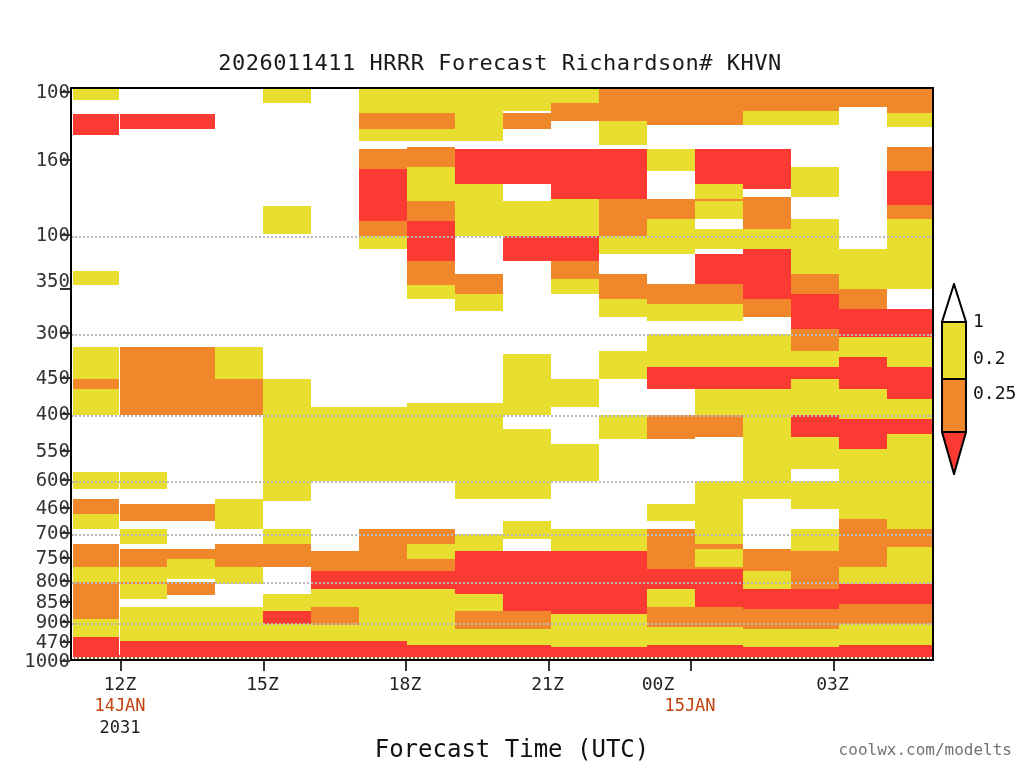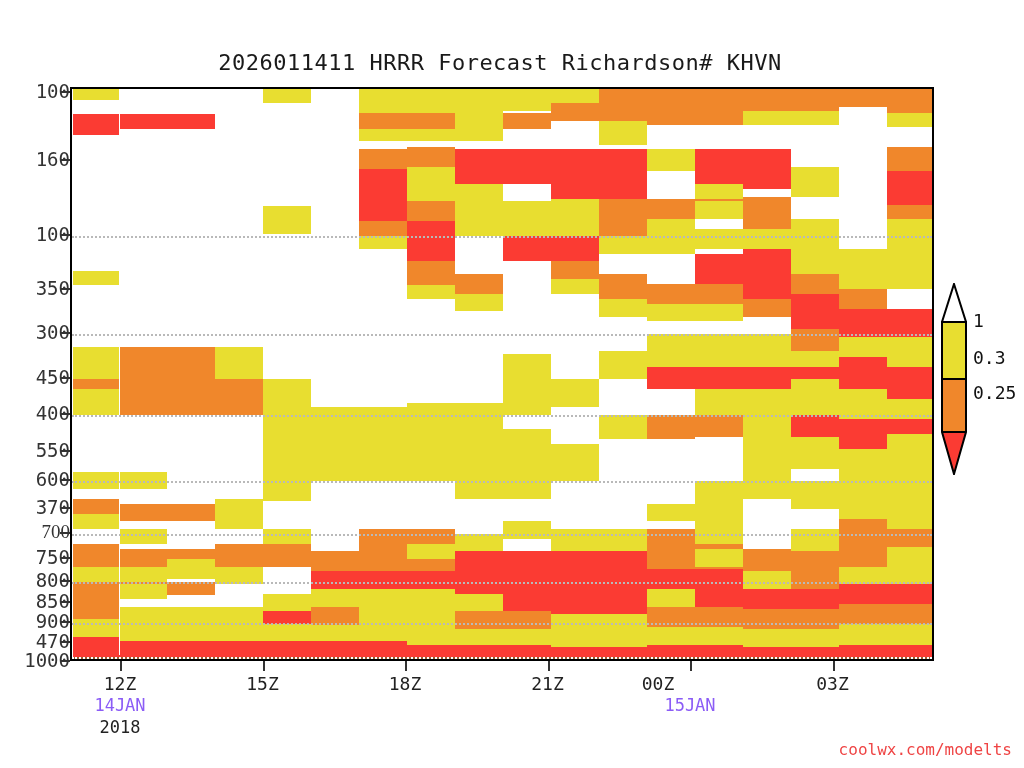--- a/index.html
+++ b/index.html
@@ -77,21 +77,21 @@
     font-size: 18px;
     color: #222;
     white-space: nowrap;
     text-align: center;
   }
   .xtick-sub {
     position: absolute;
     top: 34px;
     transform: translateX(-50%);
     font-size: 17px;
-    color: #8b5cf6;
+    color: #c2410c;
     white-space: nowrap;
     text-align: center;
   }
   .xtick-sub2 {
     position: absolute;
     top: 56px;
     transform: translateX(-50%);
     font-size: 17px;
     color: #222;
     white-space: nowrap;
@@ -102,21 +102,21 @@
     position: absolute;
     left: 0; top: 735px; width: 1024px;
     text-align: center;
     font-size: 24px;
     color: #111;
   }
   #watermark {
     position: absolute;
     right: 12px; top: 740px;
     font-size: 16px;
-    color: #ef4444;
+    color: #737373;
   }
 
   #legend { position: absolute; left: 941px; top: 283px; width: 82px; height: 190px; }
   #cbar-body { position: absolute; left: 0; top: 38px; width: 26px; height: 110px; border: 2px solid #000; }
   .cbar-seg { position: absolute; left: 0; width: 100%; }
   .cbar-div { position: absolute; left: 0; width: 100%; height: 0; border-top: 2px solid #000; }
   #cbar-top-outline {
     position: absolute; left: 0; top: 0; width: 26px; height: 40px;
   }
   .cbar-tick-label {
@@ -376,82 +376,83 @@
   </div>
 
   <div id="yaxis">
       <div class="ytick-mark" style="top: 4px;"></div>
       <div class="ytick-label" style="top: 4px;">100</div>
       <div class="ytick-mark" style="top: 72px;"></div>
       <div class="ytick-label" style="top: 72px;">160</div>
       <div class="ytick-mark" style="top: 147px;"></div>
       <div class="ytick-label" style="top: 147px;">100</div>
       <div class="ytick-mark" style="top: 201px;"></div>
-      <div class="ytick-label" style="top: 201px;">350</div>
+      <div class="ytick-label" style="top: 193px;">350</div>
       <div class="ytick-mark" style="top: 245px;"></div>
       <div class="ytick-label" style="top: 245px;">300</div>
       <div class="ytick-mark" style="top: 290px;"></div>
       <div class="ytick-label" style="top: 290px;">450</div>
       <div class="ytick-mark" style="top: 326px;"></div>
       <div class="ytick-label" style="top: 326px;">400</div>
       <div class="ytick-mark" style="top: 363px;"></div>
       <div class="ytick-label" style="top: 363px;">550</div>
       <div class="ytick-mark" style="top: 392px;"></div>
       <div class="ytick-label" style="top: 392px;">600</div>
       <div class="ytick-mark" style="top: 420px;"></div>
-      <div class="ytick-label" style="top: 420px;">370</div>
+      <div class="ytick-label" style="top: 420px;">460</div>
       <div class="ytick-mark" style="top: 445px;"></div>
-      <div class="ytick-label" style="top: 445px; font-family: Liberation Serif, serif;">700</div>
+      <div class="ytick-label" style="top: 445px;">700</div>
       <div class="ytick-mark" style="top: 470px;"></div>
       <div class="ytick-label" style="top: 470px;">750</div>
       <div class="ytick-mark" style="top: 493px;"></div>
       <div class="ytick-label" style="top: 493px;">800</div>
       <div class="ytick-mark" style="top: 514px;"></div>
       <div class="ytick-label" style="top: 514px;">850</div>
       <div class="ytick-mark" style="top: 534px;"></div>
       <div class="ytick-label" style="top: 534px;">900</div>
       <div class="ytick-mark" style="top: 554px;"></div>
       <div class="ytick-label" style="top: 554px;">470</div>
       <div class="ytick-mark" style="top: 573px;"></div>
       <div class="ytick-label" style="top: 573px;">1000</div>
     </div>
   <div id="xaxis">
       <div class="xtick-mark" style="left: 50px;"></div>
       <div class="xtick-label" style="left: 50px;">12Z</div>
       <div class="xtick-sub" style="left: 50px;">14JAN</div>
-      <div class="xtick-sub2" style="left: 50px;">2018</div>
+      <div class="xtick-sub2" style="left: 50px;">2031</div>
       <div class="xtick-mark" style="left: 192.5px;"></div>
       <div class="xtick-label" style="left: 192.5px;">15Z</div>
       <div class="xtick-mark" style="left: 335px;"></div>
       <div class="xtick-label" style="left: 335px;">18Z</div>
       <div class="xtick-mark" style="left: 477.5px;"></div>
       <div class="xtick-label" style="left: 477.5px;">21Z</div>
       <div class="xtick-mark" style="left: 620px;"></div>
       <div class="xtick-label" style="left: 588px;">00Z</div>
       <div class="xtick-sub" style="left: 620px;">15JAN</div>
       <div class="xtick-mark" style="left: 762.5px;"></div>
       <div class="xtick-label" style="left: 762.5px;">03Z</div>
     </div>
 
+  <div id="xlabel">Forecast Time (UTC)</div>
   <div id="watermark">coolwx.com/modelts</div>
 
   <div id="legend">
     <div id="cbar-top-outline">
       <svg width="26" height="40" viewBox="0 0 26 40">
         <polygon points="13,1 25,39 1,39" fill="#ffffff" stroke="#000000" stroke-width="2"></polygon>
       </svg>
     </div>
     <div id="cbar-body">
         <div class="cbar-seg" style="top: 0px; height: 55px; background: rgb(232, 222, 48);"></div>
         <div class="cbar-seg" style="top: 55px; height: 55px; background: rgb(240, 135, 43);"></div>
         <div class="cbar-div" style="top: 55px;"></div>
       </div>
     <div id="cbar-bot-wrap" style="position:absolute;left:0;top:148px;">
       <svg width="26" height="44" viewBox="0 0 26 44">
         <polygon points="1,1 25,1 13,43" fill="#fb3b33" stroke="#000000" stroke-width="2"></polygon>
       </svg>
     </div>
   <div class="cbar-tick-label" style="top: 38px;">1</div>
-      <div class="cbar-tick-label" style="top: 75px;">0.3</div>
+      <div class="cbar-tick-label" style="top: 75px;">0.2</div>
       <div class="cbar-tick-label" style="top: 110px;">0.25</div>
     </div>
 
 </div>
 
 </body></html>

